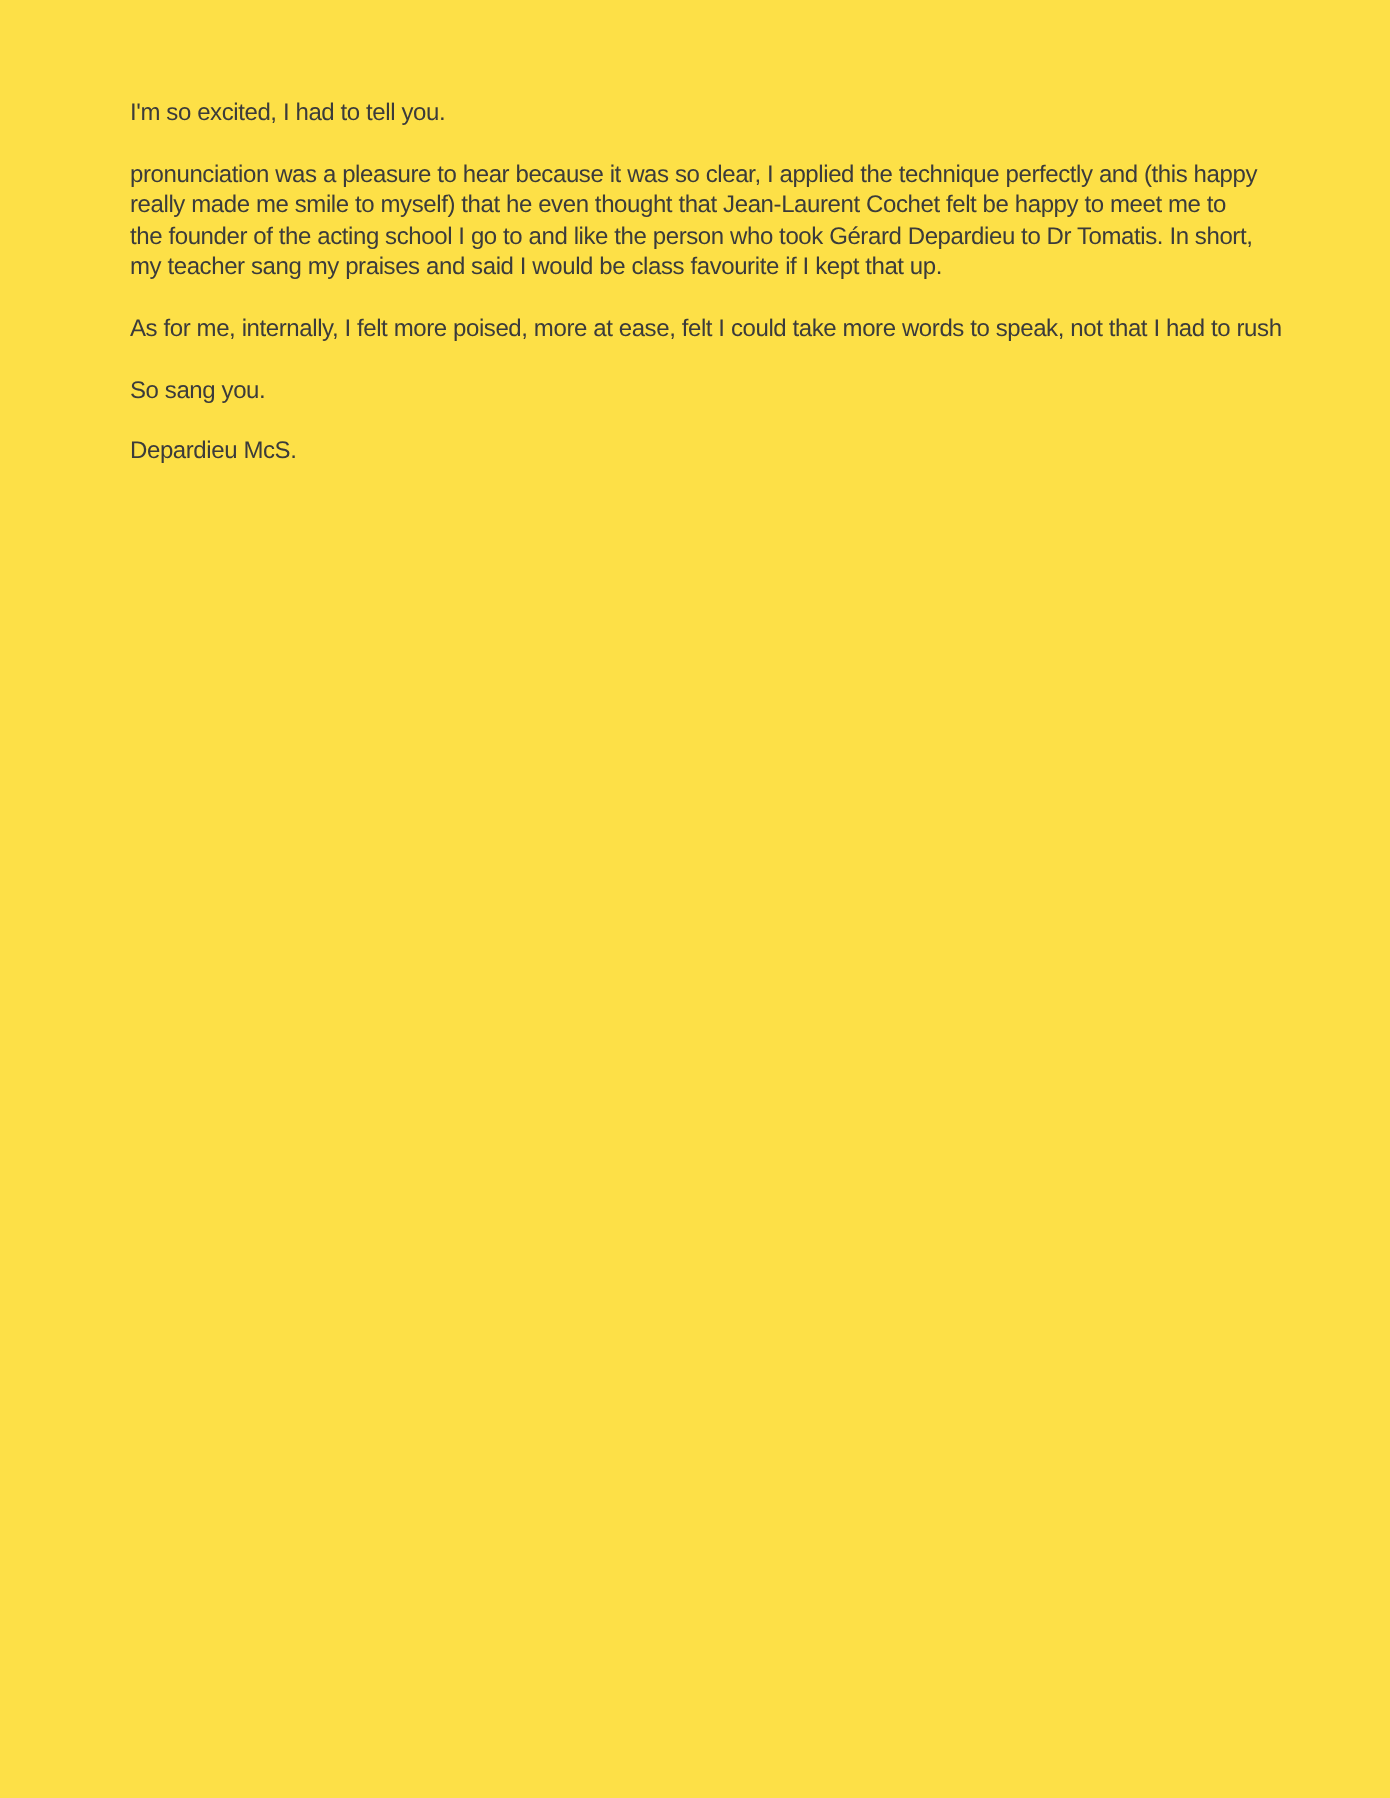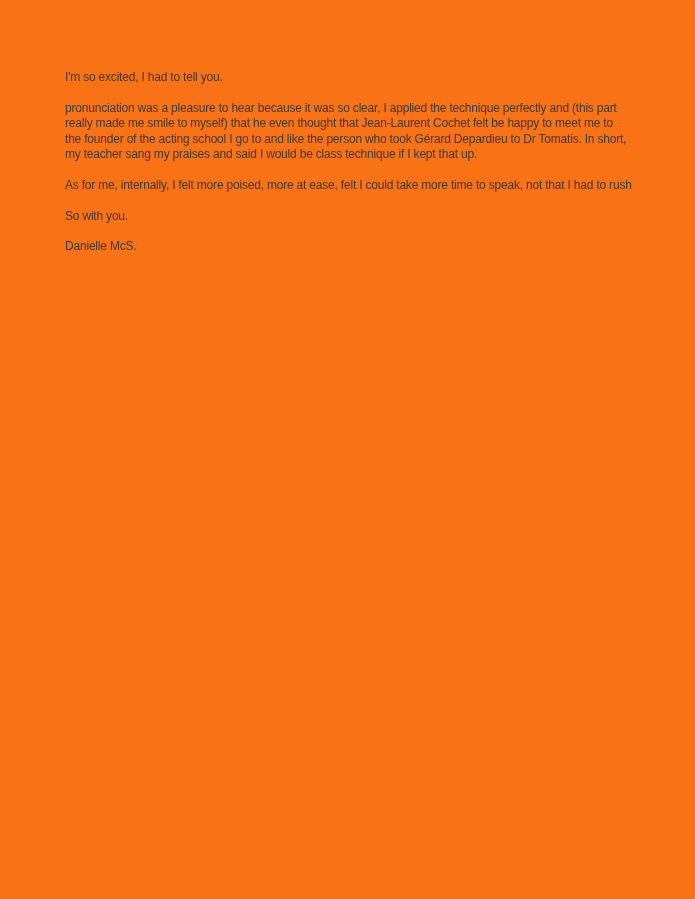--- a/index.html
+++ b/index.html
@@ -9,22 +9,22 @@
   }
   body {
     width: 695px;
     height: 899px;
     overflow: hidden;
   }
   .letter-page {
     box-sizing: border-box;
     width: 695px;
     height: 899px;
-    background: #f97316;
-    padding: 70px 50px 0 65px;
+    background: #fde047;
+    padding: 49px 50px 0 65px;
   }
   .letter-body {
     font-family: "Liberation Sans", "DejaVu Sans", sans-serif;
     font-size: 12px;
     line-height: 15.4px;
     letter-spacing: -0.2px;
     color: #3b3b3b;
   }
   .paragraph {
     margin: 0 0 15.4px 0;
@@ -35,28 +35,28 @@
 </style>
 </head>
 <body>
 
 <div class="letter-page">
   <div class="letter-body">
       <div class="paragraph">
         <div class="line">I'm so excited, I had to tell you.</div>
       </div>
       <div class="paragraph">
-        <div class="line">pronunciation was a pleasure to hear because it was so clear, I applied the technique perfectly and (this part</div>
+        <div class="line">pronunciation was a pleasure to hear because it was so clear, I applied the technique perfectly and (this happy</div>
         <div class="line">really made me smile to myself) that he even thought that Jean-Laurent Cochet felt be happy to meet me to</div>
         <div class="line">the founder of the acting school I go to and like the person who took Gérard Depardieu to Dr Tomatis. In short,</div>
-        <div class="line">my teacher sang my praises and said I would be class technique if I kept that up.</div>
+        <div class="line">my teacher sang my praises and said I would be class favourite if I kept that up.</div>
       </div>
       <div class="paragraph">
-        <div class="line">As for me, internally, I felt more poised, more at ease, felt I could take more time to speak, not that I had to rush</div>
+        <div class="line">As for me, internally, I felt more poised, more at ease, felt I could take more words to speak, not that I had to rush</div>
       </div>
       <div class="paragraph">
-        <div class="line">So with you.</div>
+        <div class="line">So sang you.</div>
       </div>
       <div class="paragraph">
-        <div class="line">Danielle McS.</div>
+        <div class="line">Depardieu McS.</div>
       </div>
     </div>
 </div>
 
 </body></html>

